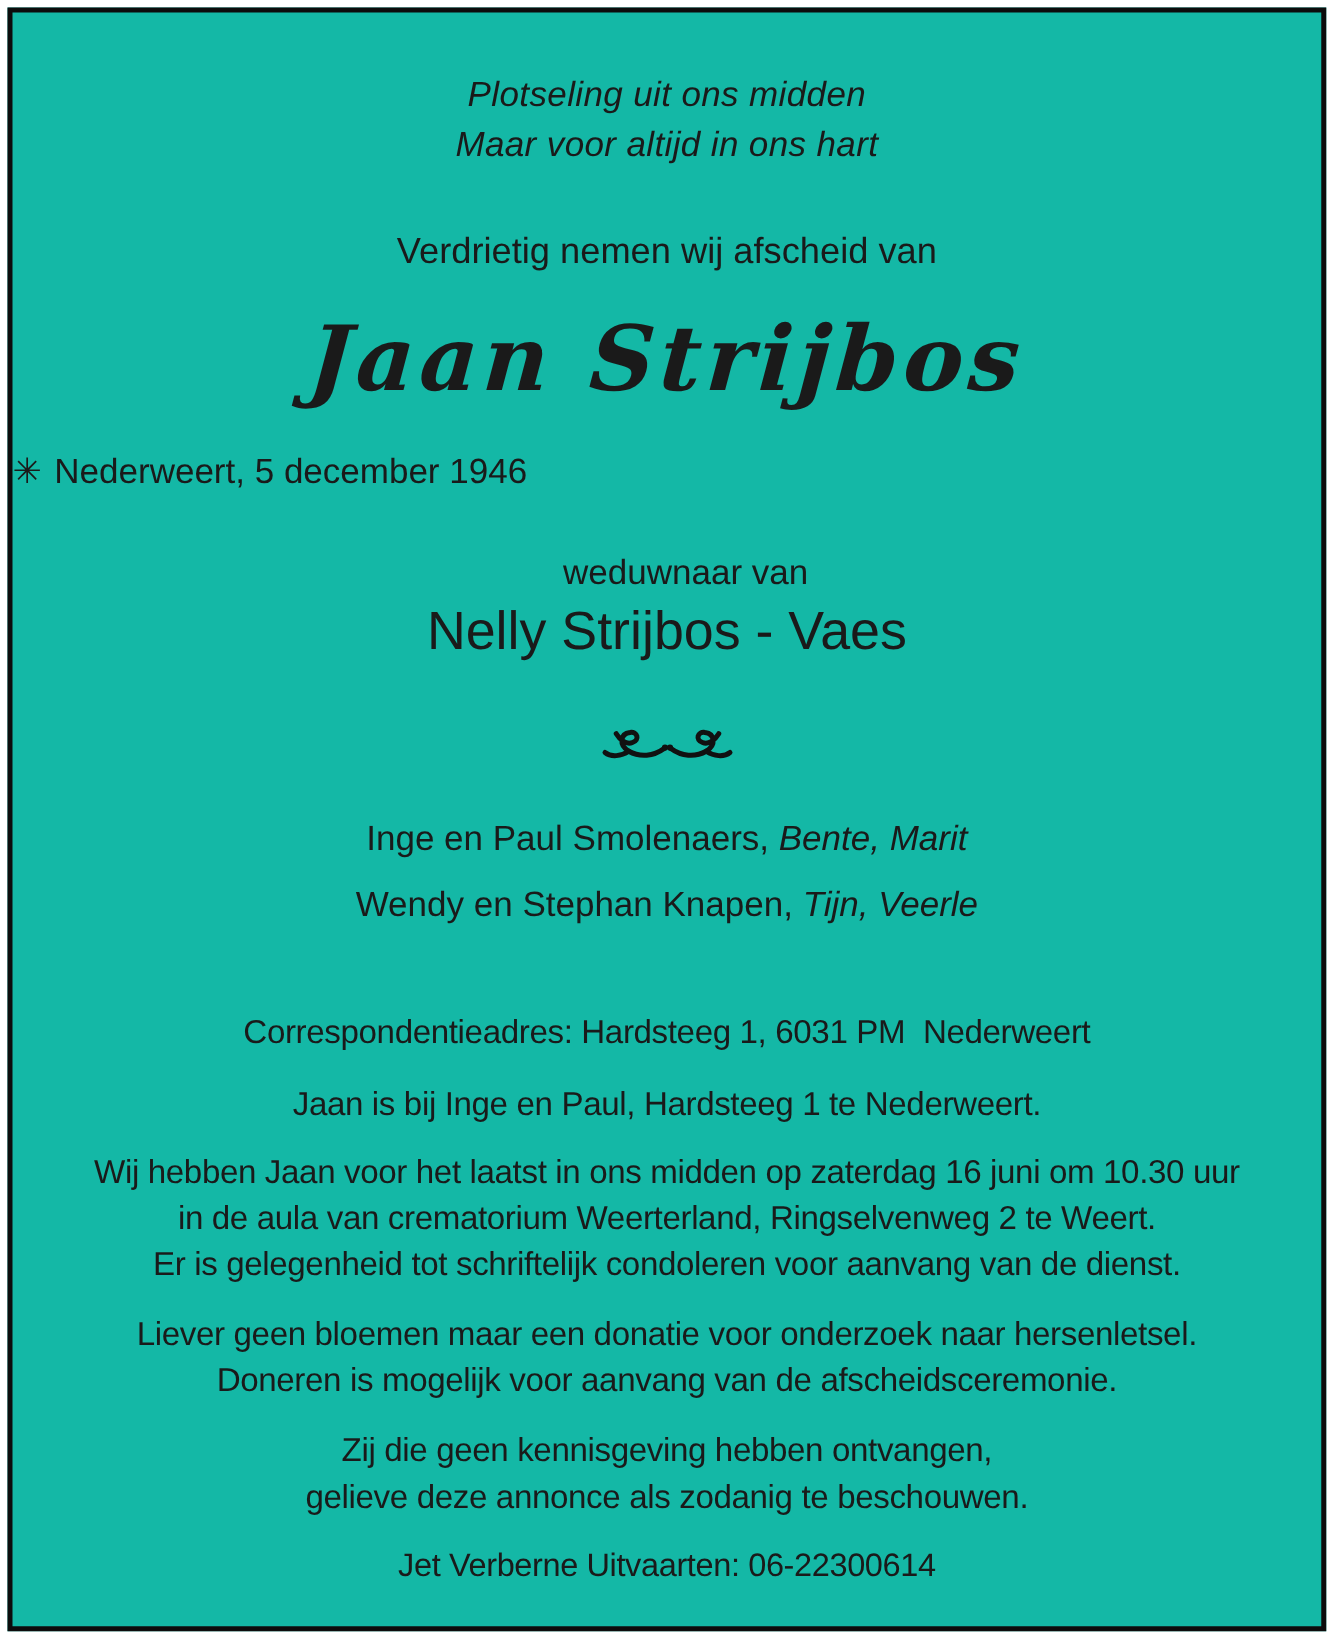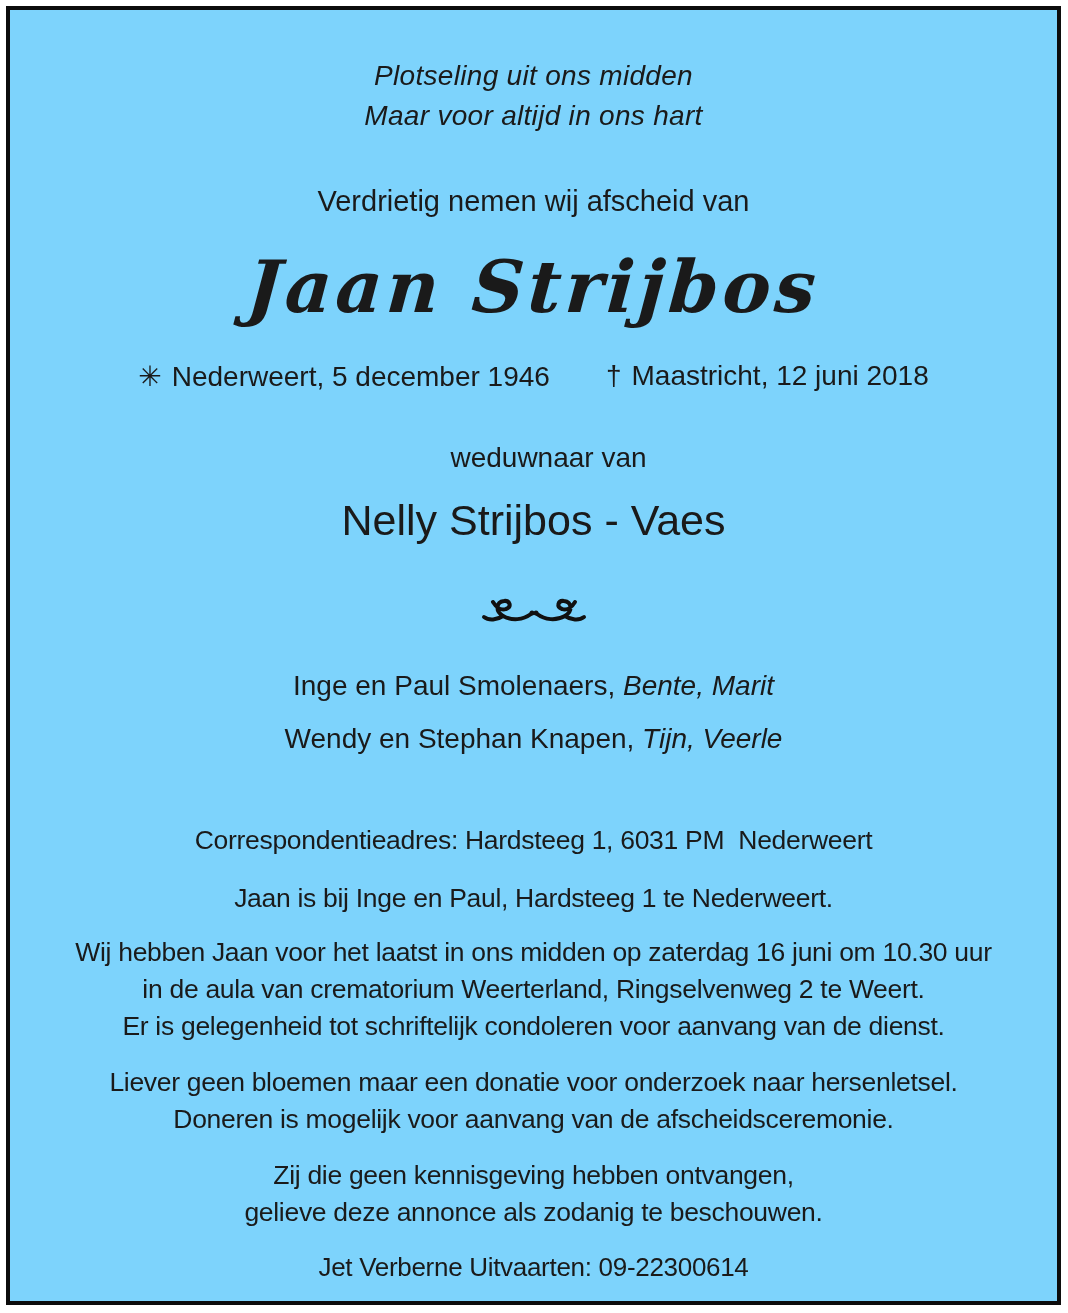--- a/index.html
+++ b/index.html
@@ -16,21 +16,21 @@
     color: #1a1a1a;
     overflow: hidden;
   }
   .sheet {
     position: absolute;
     top: 6px;
     left: 6px;
     right: 7px;
     bottom: 8px;
     border: 4px solid #0c0c0c;
-    background: #7dd3fc;
+    background: #14b8a6;
     text-align: center;
   }
   .epigraph {
     margin-top: 46px;
     font-style: italic;
     font-size: 28px;
     line-height: 40px;
     letter-spacing: 0.3px;
   }
   .intro {
@@ -43,35 +43,34 @@
     font-style: italic;
     font-weight: 600;
     font-size: 72px;
     line-height: 94px;
     letter-spacing: 4px;
     transform: skewX(-4deg);
   }
   .dates {
     margin-top: 26px;
     display: flex;
-    justify-content: center;
-    gap: 56px;
+    gap: 108px;
     font-size: 28px;
   }
   .date-item .sym {
     display: inline-block;
     margin-right: 10px;
   }
   .weduwnaar {
     margin-top: 49px;
     font-size: 28px;
     padding-left: 30px;
   }
   .spouse-name {
-    margin-top: 22px;
+    margin-top: 7px;
     font-size: 43px;
   }
   .ornament {
     margin-top: 47px;
     height: 40px;
   }
   .family {
     margin-top: 27px;
     font-size: 28px;
     line-height: 53px;
@@ -110,23 +109,20 @@
     </div>
 
     <div class="intro">Verdrietig nemen wij afscheid van</div>
 
     <div class="deceased-name">Jaan Strijbos</div>
 
     <div class="dates">
       <div class="date-item">
         <span class="sym">✳</span><span>Nederweert, 5 december 1946</span>
       </div>
-      <div class="date-item">
-        <span class="sym">†</span><span>Maastricht, 12 juni 2018</span>
-      </div>
     </div>
 
     <div class="weduwnaar">weduwnaar van</div>
     <div class="spouse-name">Nelly Strijbos - Vaes</div>
 
     <div class="ornament">
       <svg width="110" height="40" viewBox="0 0 110 40" aria-hidden="true">
         <g fill="none" stroke="#111" stroke-width="4" stroke-linecap="round">
           <path d="M52,22 C44,28 33,29 24,24 C16,19 17,10 25,9 C31,8 33,15 27,17 C22,19 17,15 14,10"></path>
           <path d="M24,24 C18,28 10,29 5,25"></path>
@@ -164,16 +160,16 @@
     <div class="body-block para-donation">
       <div>Liever geen bloemen maar een donatie voor onderzoek naar hersenletsel.</div>
       <div>Doneren is mogelijk voor aanvang van de afscheidsceremonie.</div>
     </div>
 
     <div class="body-block para-notice">
       <div>Zij die geen kennisgeving hebben ontvangen,</div>
       <div>gelieve deze annonce als zodanig te beschouwen.</div>
     </div>
 
-    <div class="funeral-home">Jet Verberne Uitvaarten: 09-22300614</div>
+    <div class="funeral-home">Jet Verberne Uitvaarten: 06-22300614</div>
 
   </div>
 </div>
 
 </body></html>

